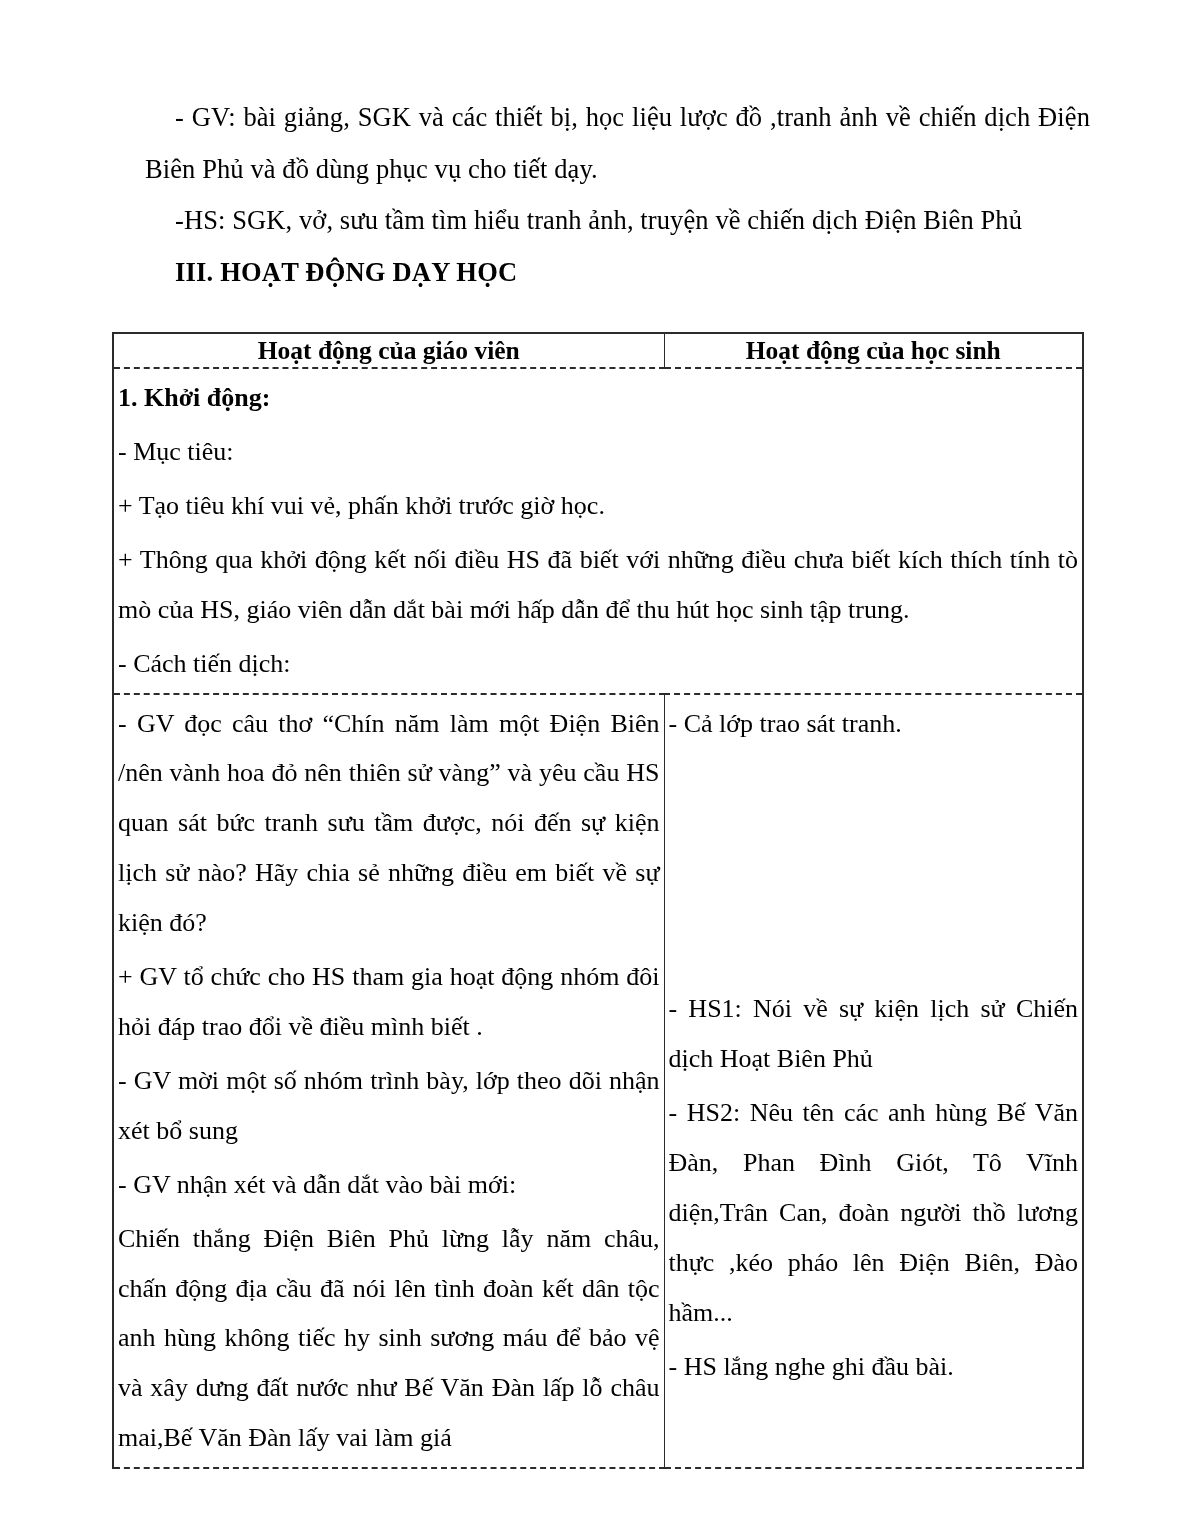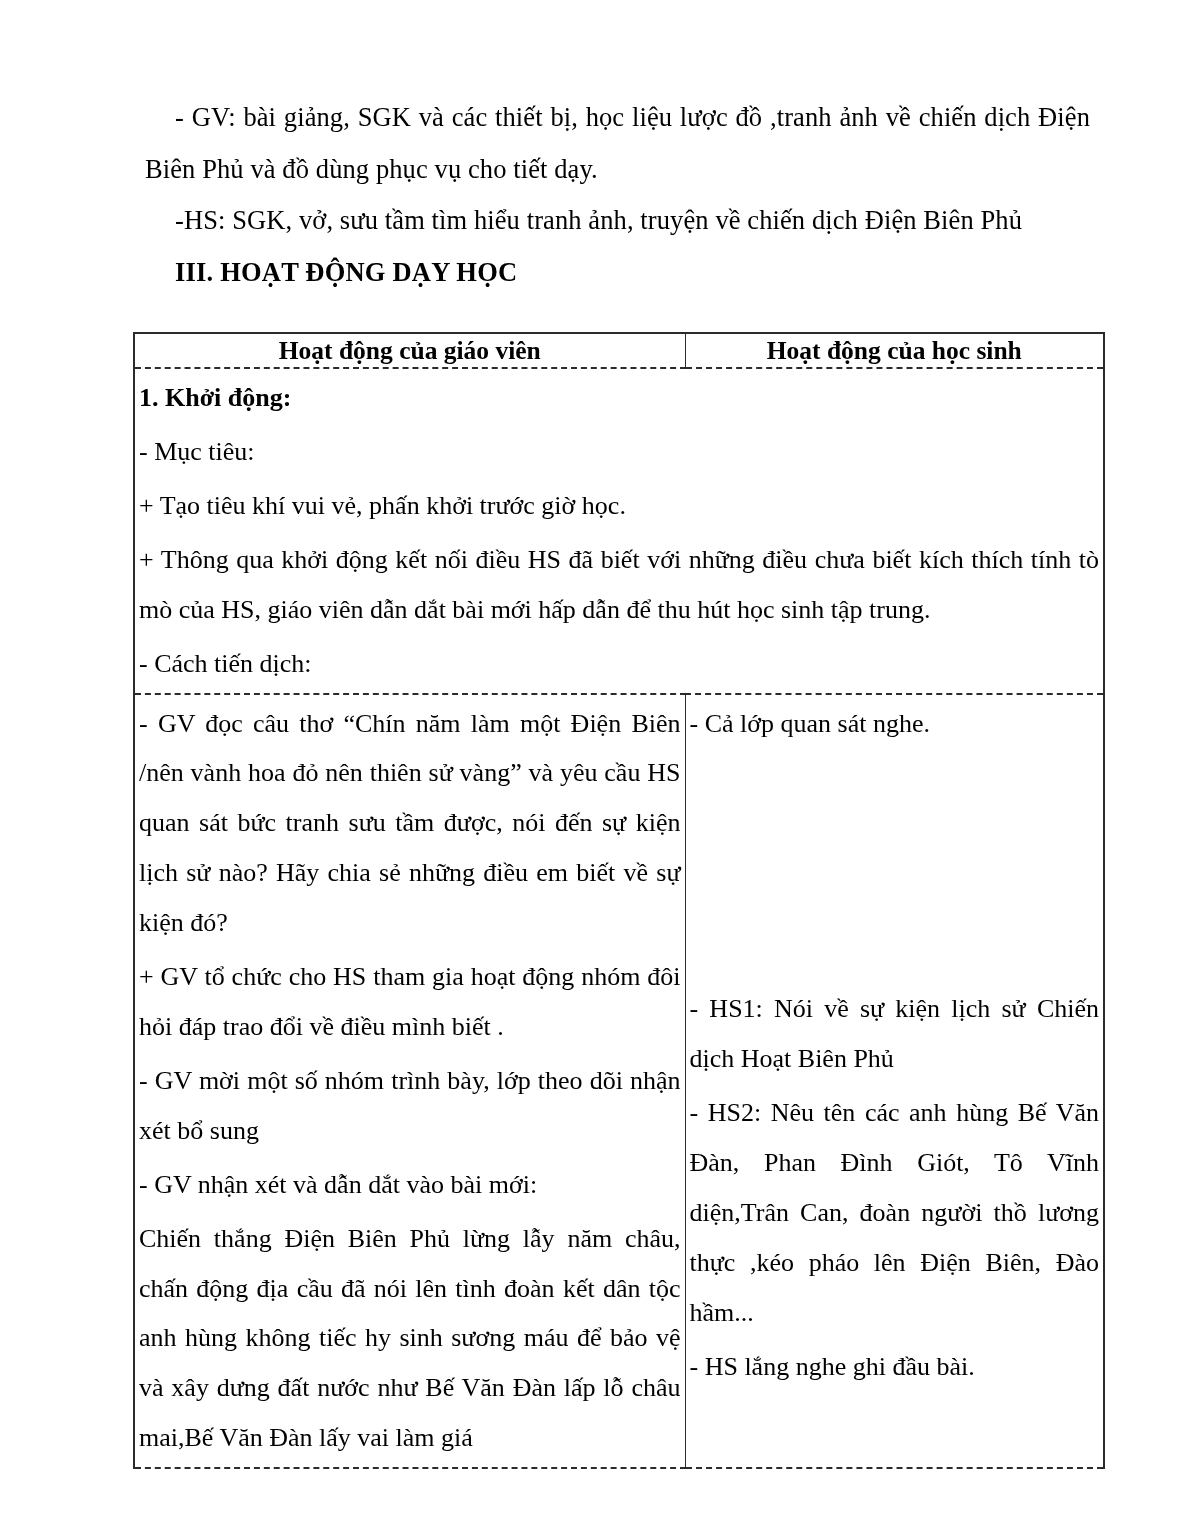--- a/index.html
+++ b/index.html
@@ -45,21 +45,21 @@
     font-weight: bold;
     line-height: 1.95;
     margin: 0;
     text-indent: 30px;
     letter-spacing: 0.2px;
   }
 
   
   .tbl {
     position: absolute;
-    left: 133px;
+    left: 112px;
     top: 332px;
     width: 970px;
     border-collapse: collapse;
     table-layout: fixed;
   }
   .tbl td {
     vertical-align: top;
     padding: 0;
   }
 
@@ -153,21 +153,21 @@
 
     <tr class="row-body">
       <td class="outer-left divider cell-pad-left">
         <p class="line just">- GV đọc câu thơ “Chín năm làm một Điện Biên /nên vành hoa đỏ nên thiên sử vàng” và yêu cầu HS quan sát bức tranh sưu tầm được, nói đến sự kiện lịch sử nào? Hãy chia sẻ những điều em biết về sự kiện đó?</p>
         <p class="line just">+ GV tổ chức cho HS tham gia hoạt động nhóm đôi hỏi đáp trao đổi về điều mình biết .</p>
         <p class="line just">- GV mời một số nhóm trình bày, lớp theo dõi nhận xét bổ sung</p>
         <p class="line">- GV nhận xét và dẫn dắt vào bài mới:</p>
         <p class="line just">Chiến thắng Điện Biên Phủ lừng lẫy năm châu, chấn động địa cầu đã nói lên tình đoàn kết dân tộc anh hùng không tiếc hy sinh sương máu để bảo vệ và xây dưng đất nước như Bế Văn Đàn lấp lỗ châu mai,Bế Văn Đàn lấy vai làm giá</p>
       </td>
       <td class="outer-right cell-pad-right">
-        <p class="line">- Cả lớp quan sát nghe.</p>
+        <p class="line">- Cả lớp trao sát tranh.</p>
         <div class="spacer-block"></div>
         <p class="line just">- HS1: Nói về sự kiện lịch sử Chiến dịch Hoạt Biên Phủ</p>
         <p class="line just">- HS2: Nêu tên các anh hùng Bế Văn Đàn, Phan Đình Giót, Tô Vĩnh diện,Trân Can, đoàn người thồ lương thực ,kéo pháo lên Điện Biên, Đào hầm...</p>
         <p class="line">- HS lắng nghe ghi đầu bài.</p>
       </td>
     </tr>
 
   </tbody>
     </table>
 

